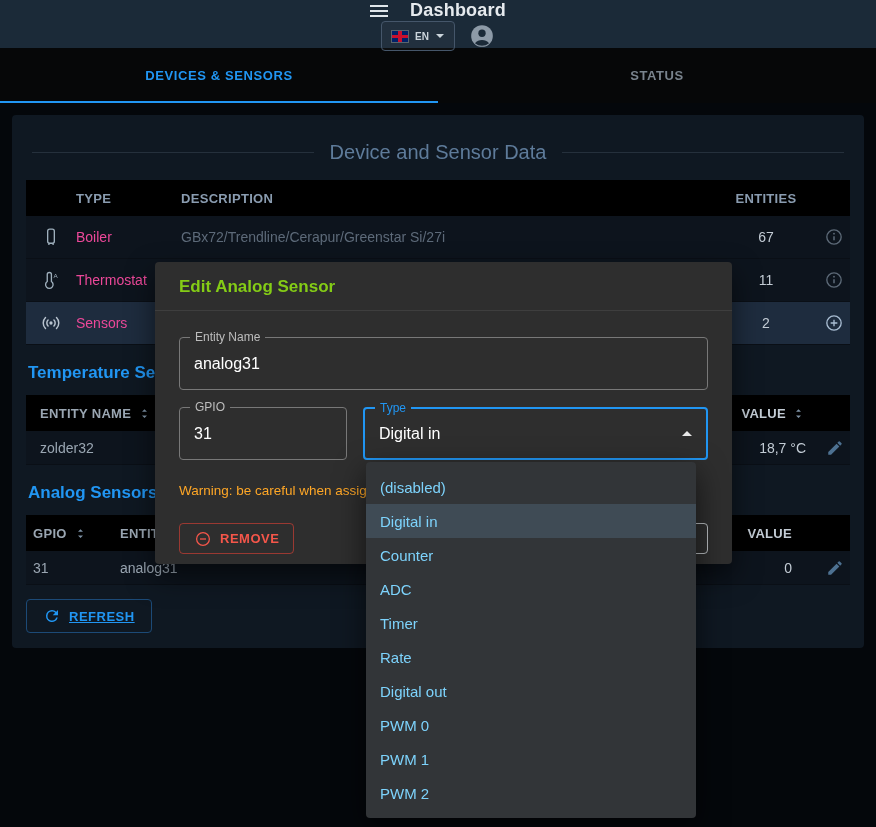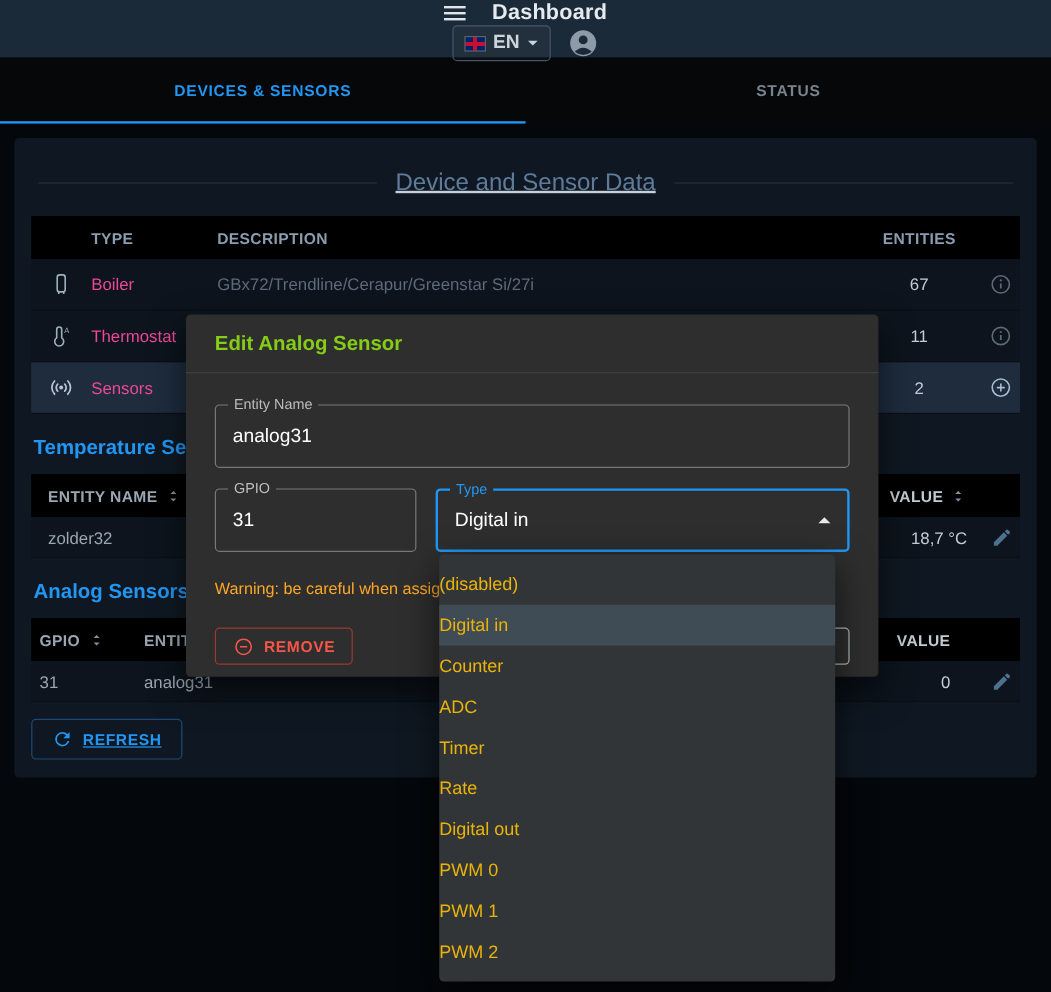--- a/index.html
+++ b/index.html
@@ -13,38 +13,38 @@
   }
 
   
   .appbar { height: 48px; background: #1b2a38; display: flex; align-items: center; justify-content: space-between; padding: 0 14px; flex-direction: column; }
   .appbar-left { display: flex; align-items: center; gap: 22px; }
   .icon-btn { background: none; border: none; cursor: pointer; display: flex; align-items: center; justify-content: center; padding: 0; }
   .hamburger { width: 18px; height: 12px; border-top: 2px solid #dfe5ea; border-bottom: 2px solid #dfe5ea; position: relative; display: block; }
   .hamburger::after { content: ""; position: absolute; left: 0; right: 0; top: 3px; height: 2px; background: #dfe5ea; }
   .app-title { font-size: 18px; font-weight: 700; color: #e6eaee; letter-spacing: .2px; }
   .appbar-right { display: flex; align-items: center; gap: 14px; }
-  .lang-btn { display: flex; align-items: center; gap: 7px; height: 30px; padding: 0 10px; background: rgba(255,255,255,.03); border: 1px solid #45566a; border-radius: 4px; color: #ccd5dc; font-size: 16px; font-weight: bold; cursor: pointer; font-family: inherit; }
+  .lang-btn { display: flex; align-items: center; gap: 7px; height: 30px; padding: 0 10px; background: rgba(255,255,255,.03); border: 1px solid #45566a; border-radius: 4px; color: #ccd5dc; font-size: 10px; font-weight: bold; cursor: pointer; font-family: inherit; }
   .flag { width: 16px; height: 11px; display: inline-block;
     background:
       linear-gradient(to bottom, transparent 36%, #c8102e 36%, #c8102e 64%, transparent 64%),
       linear-gradient(to right, transparent 40%, #c8102e 40%, #c8102e 60%, transparent 60%),
       #012169;
     outline: 1px solid rgba(255,255,255,.25); }
   .caret-down { width: 0; height: 0; border-left: 4px solid transparent; border-right: 4px solid transparent; border-top: 4px solid #ccd5dc; display: inline-block; }
 
   
   .tabs { height: 55px; background: #060708; display: flex; }
   .tab { flex: 1; display: flex; align-items: center; justify-content: center; font-size: 13px; font-weight: bold; letter-spacing: .6px; color: #79838d; cursor: pointer; position: relative; }
   .tab.active { color: #2196f3; }
   .tab.active::after { content: ""; position: absolute; left: 0; right: 0; bottom: 0; height: 2px; background: #2196f3; }
 
   
   .panel { margin: 12px; background: #0f1822; border-radius: 4px; padding: 0 14px 15px; }
-  .page-title-row { display: flex; align-items: center; gap: 16px; padding: 26px 6px 16px; text-decoration: underline; }
+  .page-title-row { display: flex; align-items: center; gap: 16px; padding: 26px 6px 16px; }
   .rule { flex: 1; height: 1px; background: #25303c; }
   .page-title { font-size: 20px; line-height: 23px; font-weight: 500; color: #5e7b9a; }
 
   .thead { display: flex; align-items: center; height: 36px; background: #000; color: #8a9cb0; font-size: 13px; font-weight: bold; letter-spacing: .3px; }
   .trow { display: flex; align-items: center; height: 43px; background: #0d141d; border-bottom: 1px solid #0a0f16; font-size: 14px; }
   .trow.small { height: 34px; }
   .trow.selected { background: #1e2c3e; }
 
   .c-icon { width: 50px; display: flex; justify-content: center; }
   .c-type { width: 105px; color: #ec4899; }
@@ -77,21 +77,21 @@
   .field.type .field-label { color: #2196f3; }
   .select-value { color: #fff; font-size: 16px; flex: 1; }
   .caret-up { width: 0; height: 0; border-left: 5px solid transparent; border-right: 5px solid transparent; border-bottom: 5px solid #e8e8e8; display: inline-block; }
   .warning { margin-top: 23px; color: #ffa726; font-size: 13.5px; line-height: 16px; white-space: nowrap; overflow: hidden; }
   .dialog-actions { margin-top: 24px; display: flex; justify-content: space-between; align-items: center; }
   .remove-btn { display: inline-flex; align-items: center; gap: 8px; height: 31px; padding: 0 14px; background: transparent; border: 1px solid rgba(244,67,54,.55); border-radius: 4px; color: #f5564a; font-size: 13px; font-weight: bold; letter-spacing: .5px; cursor: pointer; font-family: inherit; text-align: center; }
   .hidden-btn { width: 110px; height: 31px; border: 1px solid #d2d7db; border-radius: 4px; background: transparent; opacity: .85; cursor: pointer; }
 
   
   .menu { position: absolute; left: 366px; top: 462px; width: 330px; background: #323538; border-radius: 4px; box-shadow: 0 10px 30px rgba(0,0,0,.6); padding: 8px 0; z-index: 20; }
-  .menu-item { height: 34px; display: flex; align-items: center; padding: 0 0; font-size: 15px; color: #eab308; cursor: pointer; }
+  .menu-item { height: 34px; display: flex; align-items: center; padding: 0 14px; font-size: 15px; color: #7dd3fc; cursor: pointer; }
   .menu-item.selected { background: #3f4b55; }
 </style>
 </head>
 <body>
 
 <header class="appbar">
   <div class="appbar-left">
     <button class="icon-btn">
       <span class="hamburger"></span>
     </button>

